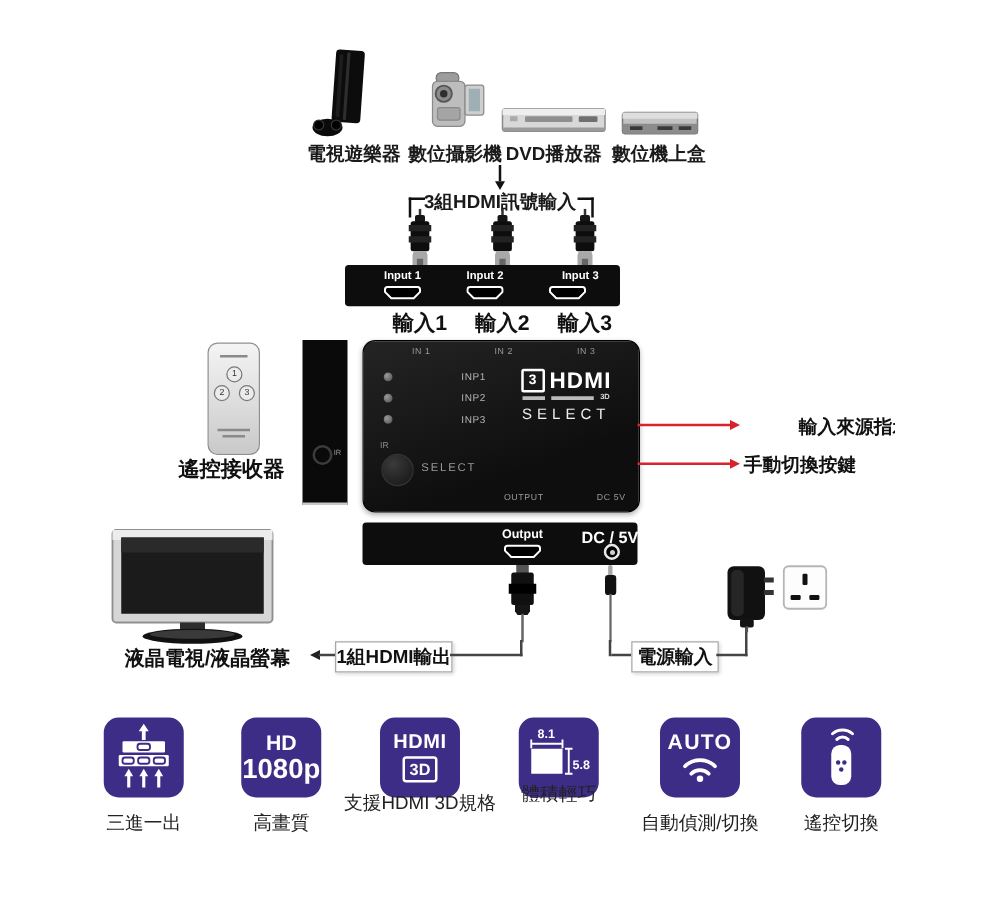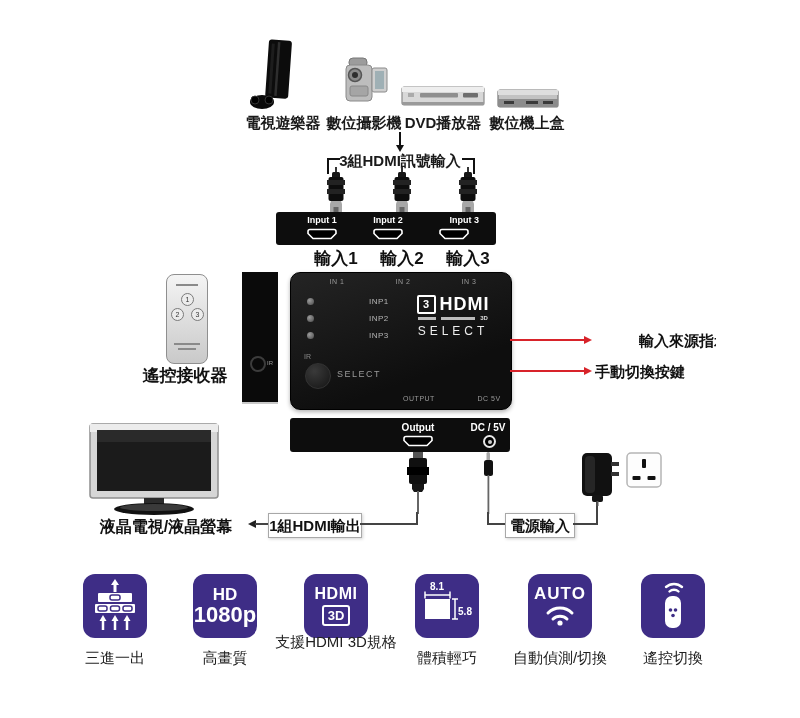--- a/index.html
+++ b/index.html
@@ -189,21 +189,21 @@
 
   <div class="abs redline" style="left:510px;top:370px;width:76px;"></div>
   <div class="abs red-arrow" style="left:584px;top:367px;"></div>
   <div class="abs callout-lbl" style="left:595px;top:363px;">手動切換按鍵</div>
 
   <div class="abs panel" style="left:290px;top:418px;width:220px;height:34px;">
     <div class="abs whitesm" style="left:103px;top:4px;width:50px;font-size:10px;">Output</div>
     <svg class="abs" style="left:113px;top:17px;" width="30" height="12" viewBox="0 0 30 12">
         <path d="M3 1.5 h24 q2 0 2 2 v2 l-5 5 h-18 l-5 -5 v-2 q0 -2 2 -2 z" fill="#000" stroke="#fff" stroke-width="1.6"></path>
       </svg>
-    <div class="abs whitesm" style="left:173px;top:4px;width:50px;font-size:10px;">DC / 5V</div>
+    <div class="abs whitesm" style="left:173px;top:4px;width:50px;font-size:13px;">DC / 5V</div>
     <div class="abs dcjack" style="left:193px;top:17px;"></div>
   </div>
 
   <svg class="abs" style="left:404px;top:452px;" width="28" height="62" viewBox="0 0 28 62">
     <rect x="9" y="0" width="10" height="7" fill="#555"></rect>
     <rect x="5" y="6" width="18" height="26" rx="2" fill="#101010"></rect>
     <rect x="3" y="15" width="22" height="8" fill="#000"></rect>
     <path d="M8 32 h12 v5 l-2 3 h-8 l-2 -3 z" fill="#161616"></path>
     <rect x="13" y="39" width="2" height="23" fill="#666"></rect>
   </svg>
@@ -310,17 +310,17 @@
       <rect x="24" y="22" width="16" height="32" rx="7" fill="#fff"></rect>
       <circle cx="29.5" cy="36" r="1.8" fill="#3e2d86"></circle>
       <circle cx="34.5" cy="36" r="1.8" fill="#3e2d86"></circle>
       <circle cx="32" cy="41.5" r="1.8" fill="#3e2d86"></circle>
     </svg>
   </div>
 
   <div class="abs feat-lbl" style="left:45px;top:649px;width:140px;">三進一出</div>
   <div class="abs feat-lbl" style="left:155px;top:649px;width:140px;">高畫質</div>
   <div class="abs feat-lbl" style="left:261px;top:633px;width:150px;">支援HDMI 3D規格</div>
-  <div class="abs feat-lbl" style="left:377px;top:649px;width:140px;">體積輕巧</div>
+  <div class="abs feat-lbl" style="left:377px;top:626px;width:140px;">體積輕巧</div>
   <div class="abs feat-lbl" style="left:603px;top:649px;width:140px;">遙控切換</div>
   <div class="abs feat-lbl" style="left:490px;top:649px;width:140px;">自動偵測/切換</div>
 
 </div>
 
 </body></html>

